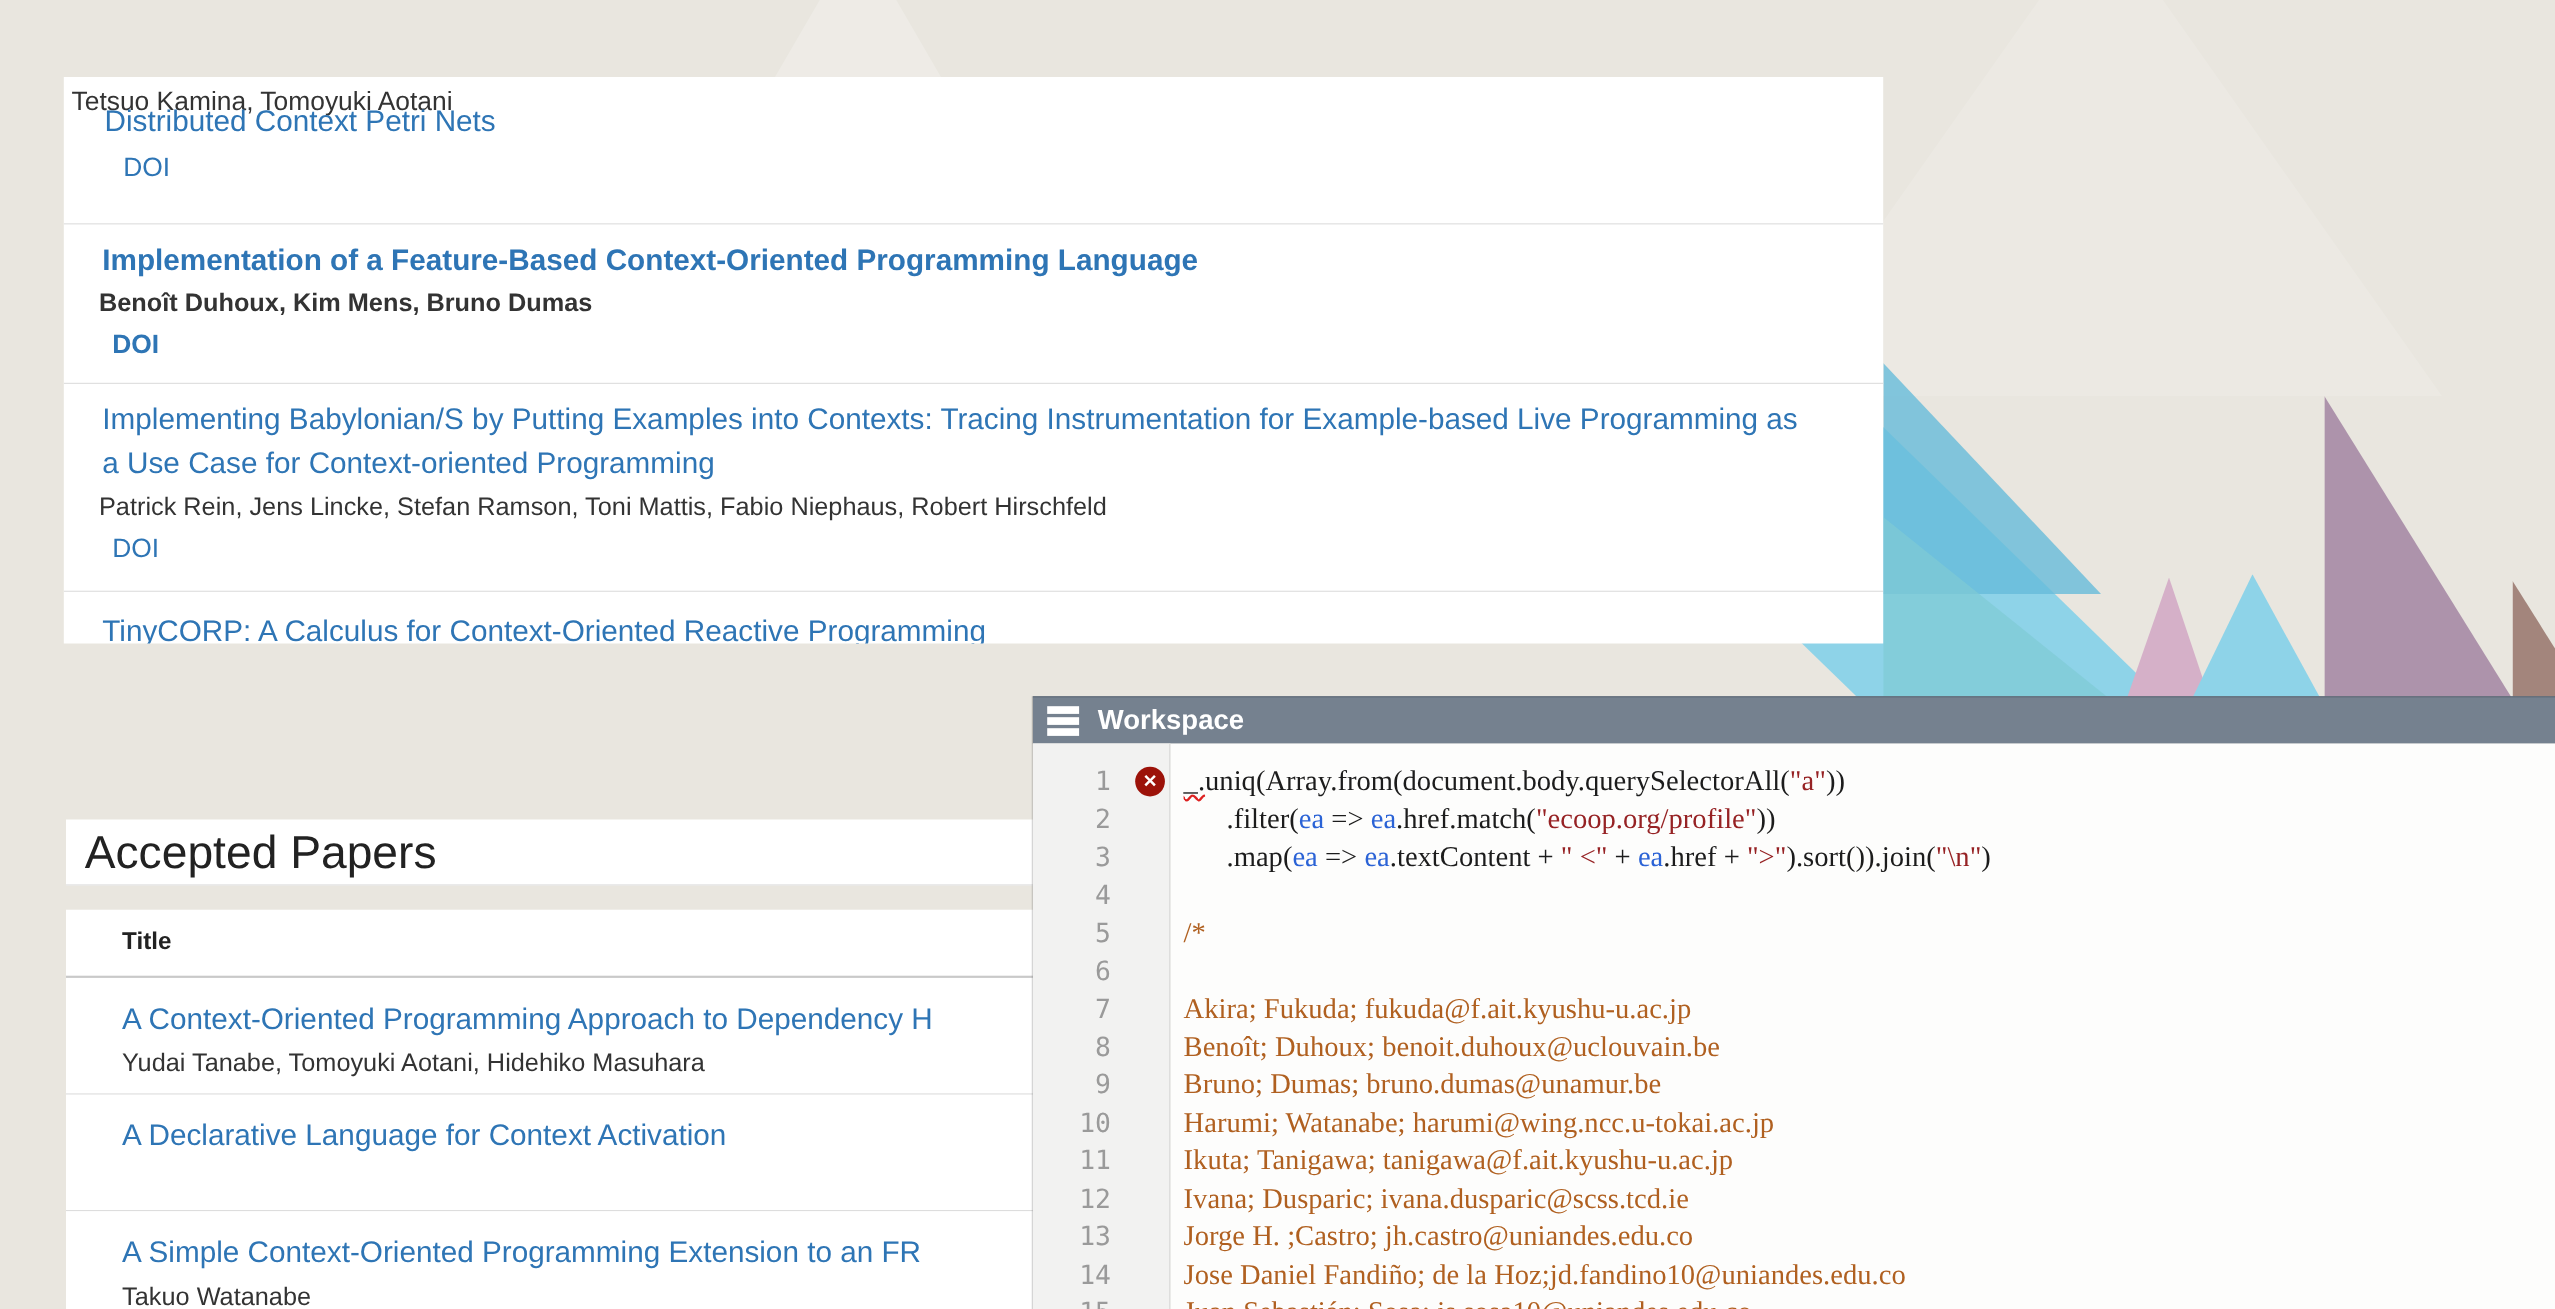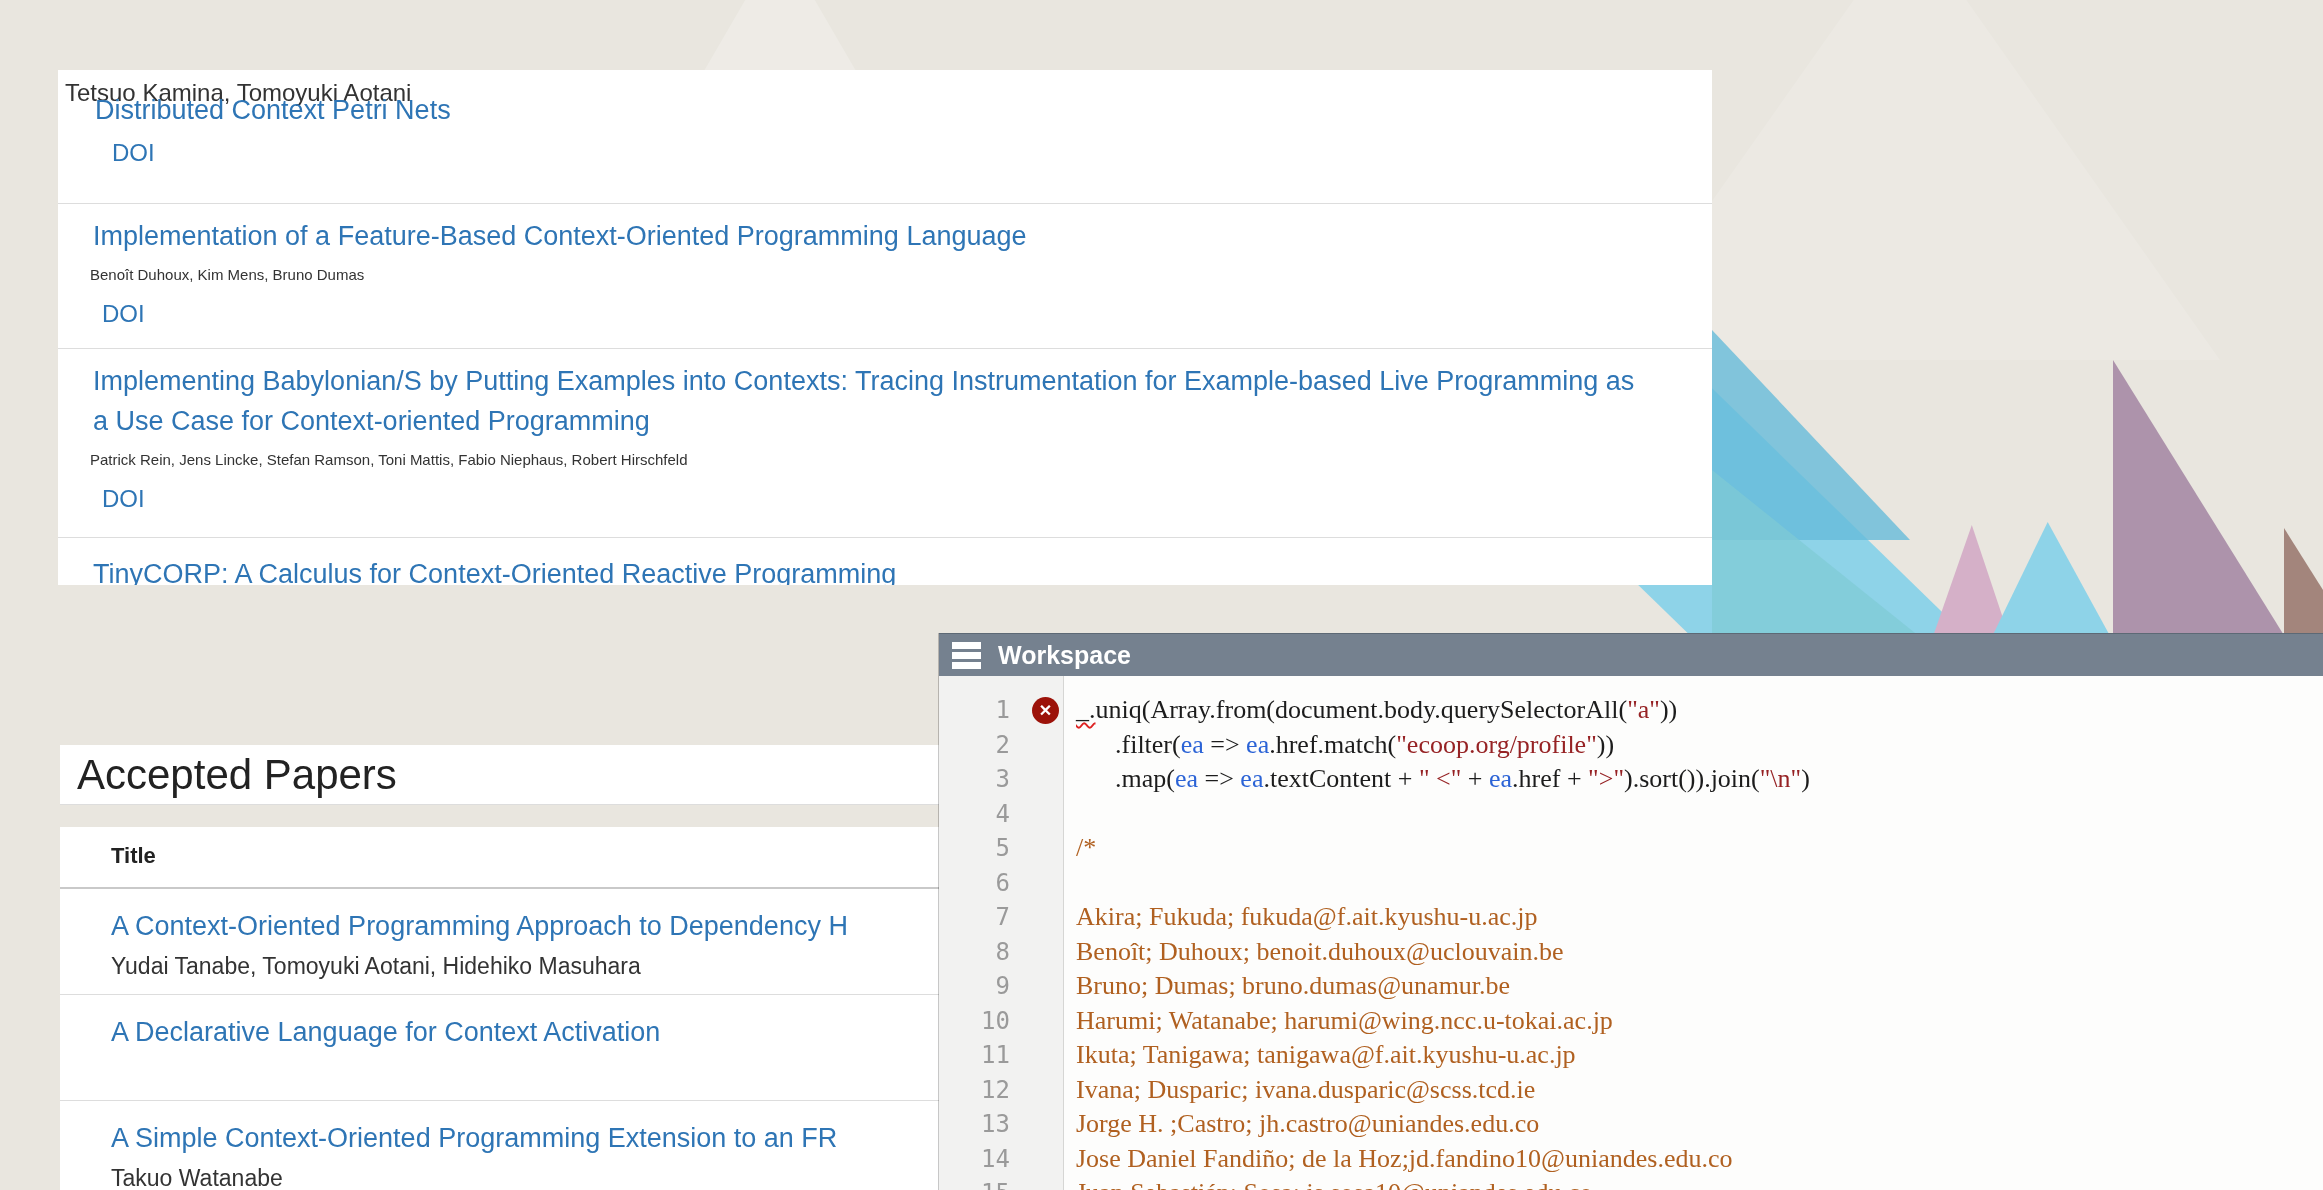--- a/index.html
+++ b/index.html
@@ -24,29 +24,29 @@
               clip-path:polygon(47% 0,100% 100%,0 100%);}
   .tri-mauve{left:2113px;top:360px;width:177px;height:285px;background:var(--tri-mauve,#ad93ab);
               clip-path:polygon(0 0,100% 100%,0 100%);}
   .tri-brown{left:2284px;top:528px;width:39px;height:117px;background:var(--tri-brown,#a3857c);
               clip-path:polygon(0 0,100% 53%,100% 100%,0 100%);}
   
   .card{background:var(--card-bg,#fff);position:absolute;z-index:1;}
   .paper-card{left:58px;top:70px;width:1654px;height:515px;overflow:hidden;}
   .pitem{box-sizing:border-box;border-bottom:1px solid var(--divider,#ddd);padding:12px 60px 0 35px;}
   .pitem-first{position:relative;height:134px;padding:0;}
-  .pitem-2{height:145px;}
+  .pitem-2{height:145px;font-weight:bold;}
   .pitem-3{height:189px;}
   .pitem-4{height:63px;padding-top:16px;border-bottom:none;}
   .overlap-authors{position:absolute;left:7px;top:9px;font-size:24px;color:var(--text,#333);white-space:nowrap;}
   .p1title{position:absolute;left:37px;top:20px;}
   .p1doi{position:absolute;left:45px;top:63px;}
   .ptitle{display:block;font-size:27px;line-height:40px;color:var(--link,#2e75b5);
           text-decoration:none;max-width:1560px;cursor:pointer;}
-  .pauthors{display:block;font-size:15px;line-height:38px;color:var(--text,#333);margin-left:-3px;}
+  .pauthors{display:block;font-size:23px;line-height:38px;color:var(--text,#333);margin-left:-3px;}
   .pdoi{display:inline-block;font-size:24px;line-height:40px;color:var(--link,#2e75b5);
         text-decoration:none;margin-left:9px;cursor:pointer;}
   
   .heading-band{left:60px;top:745px;width:1240px;height:60px;box-sizing:border-box;
                 padding:5px 0 0 17px;border-bottom:1px solid var(--divider,#ddd);}
   .heading-band h1{margin:0;font-size:42px;line-height:50px;font-weight:400;color:var(--heading-text,#222);}
   .table-card{left:60px;top:827px;width:1240px;height:600px;}
   .thead{box-sizing:border-box;height:62px;border-bottom:2px solid var(--header-border,#c9c9c9);
          font-weight:bold;font-size:22px;color:var(--heading-text,#222);padding:16px 0 12px 51px;}
   .trow{box-sizing:border-box;height:106px;border-bottom:1px solid var(--divider,#ddd);padding:16px 0 0 51px;}

